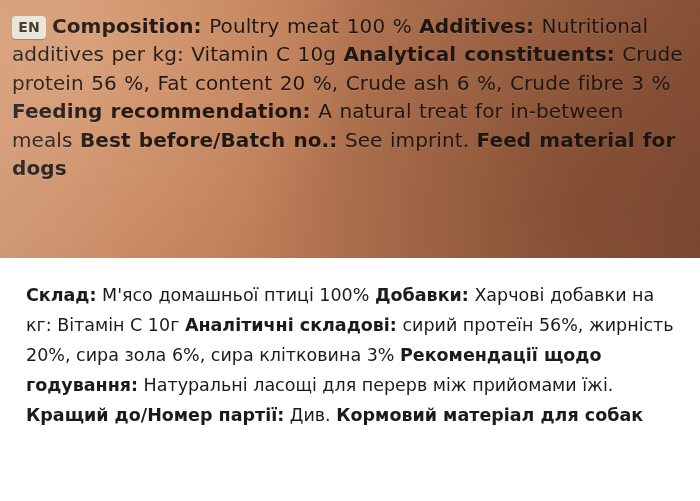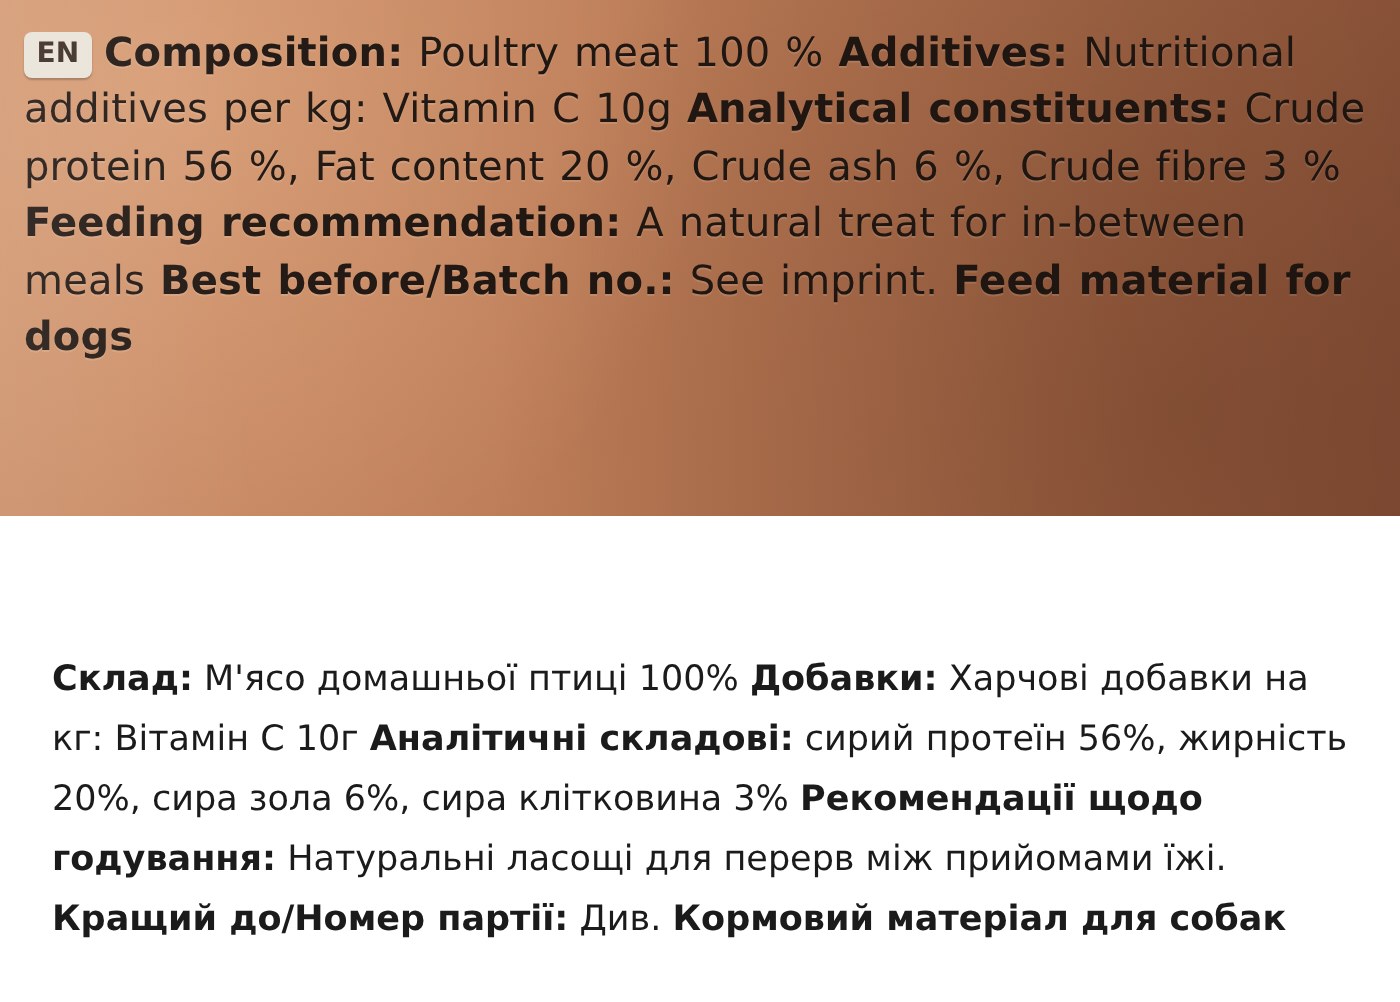--- a/index.html
+++ b/index.html
@@ -80,21 +80,20 @@
     height: 243px;
     box-sizing: border-box;
     background: #ffffff;
     padding: 22px 26px 0 26px;
   }
   .uk-text {
     color: #1b1b1b;
     font-size: 17.5px;
     line-height: 1.72;
     font-family: "DejaVu Sans", sans-serif;
-    margin-top: 45px;
   }
   .uk-text b {
     font-weight: 700;
   }
 </style>
 </head>
 <body>
 
 <div class="page">
 

